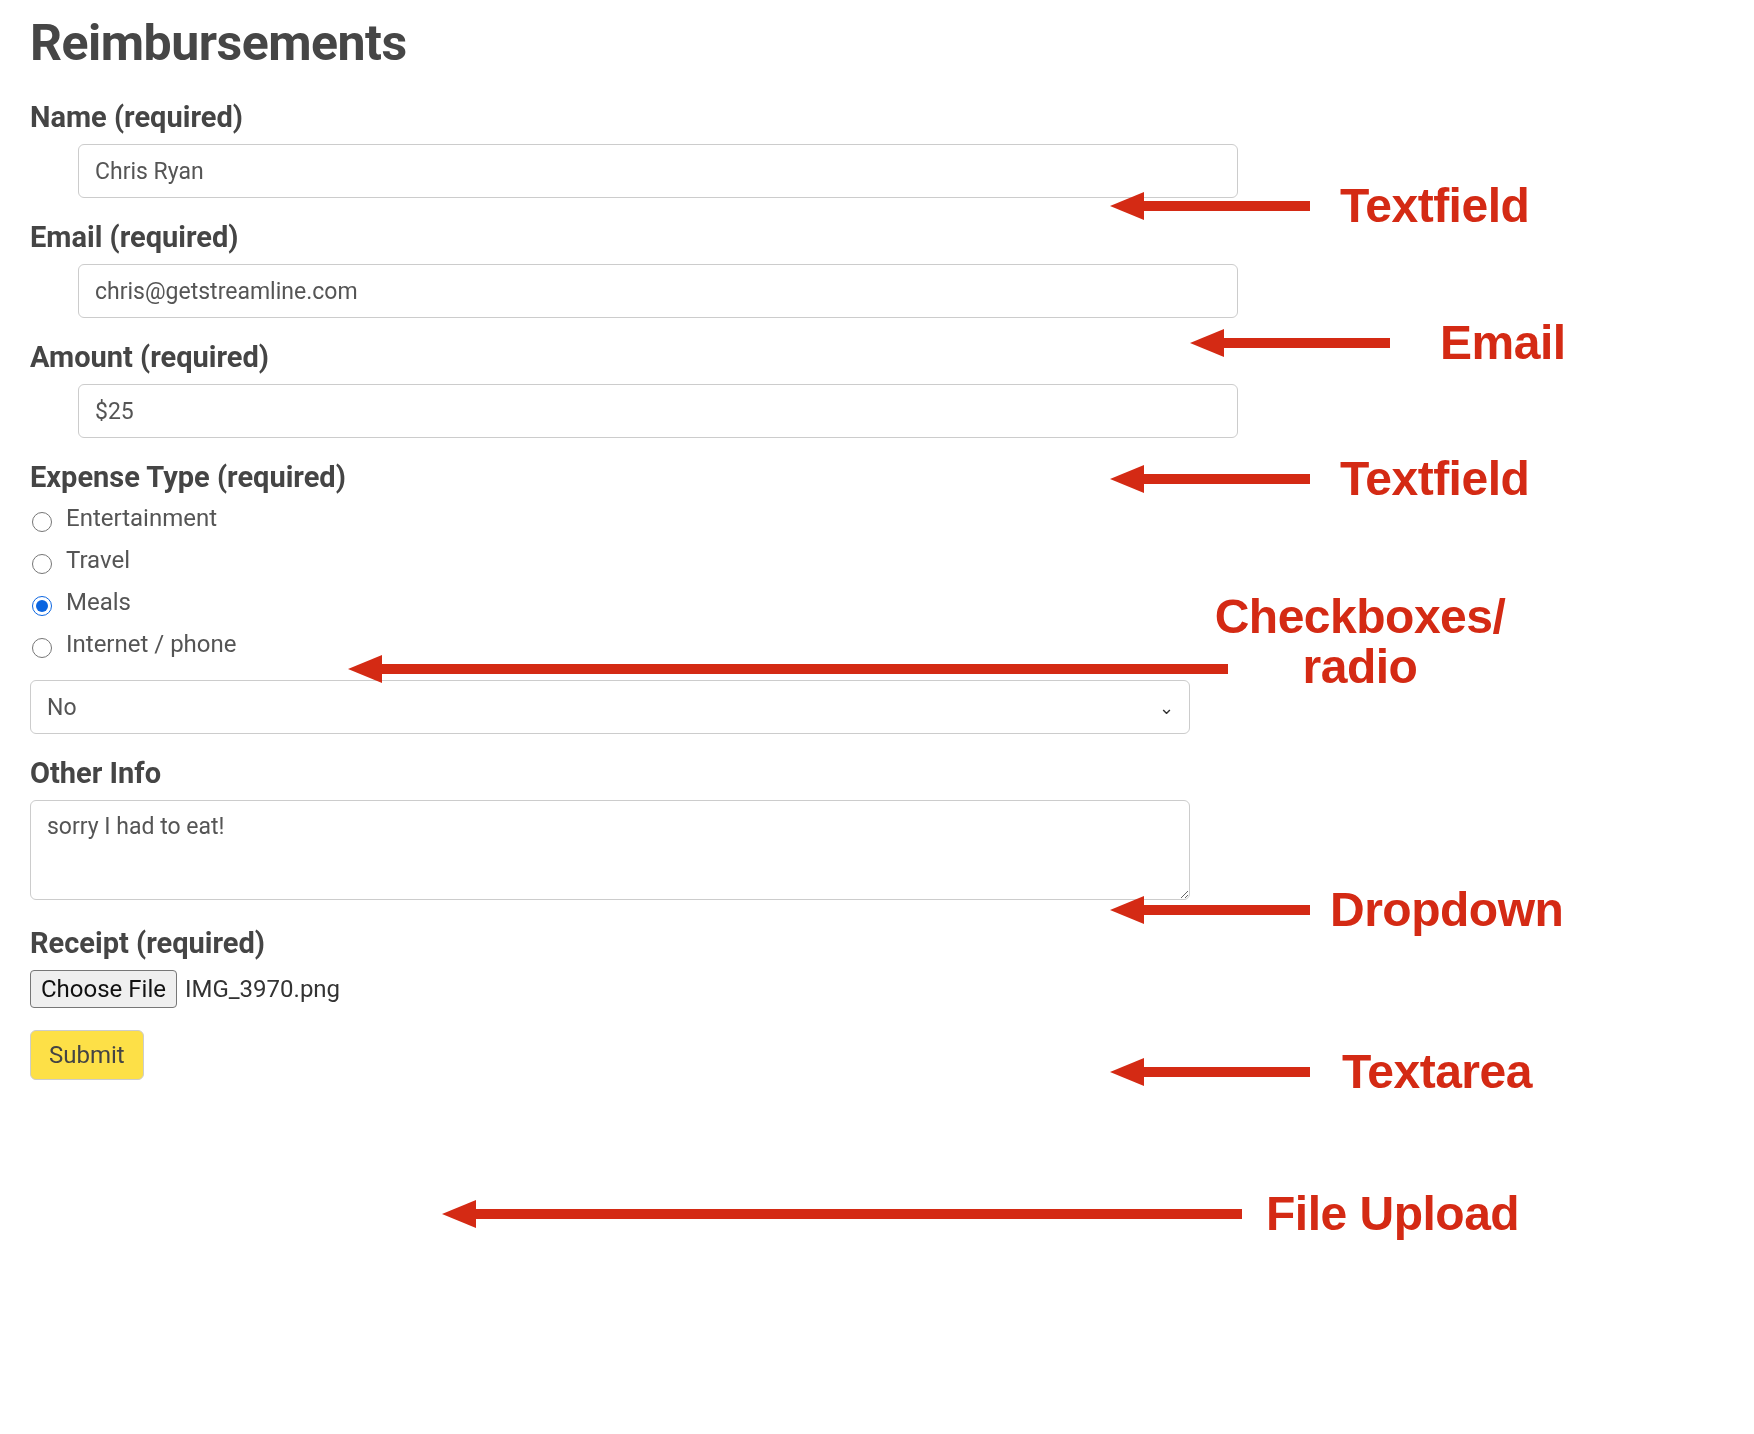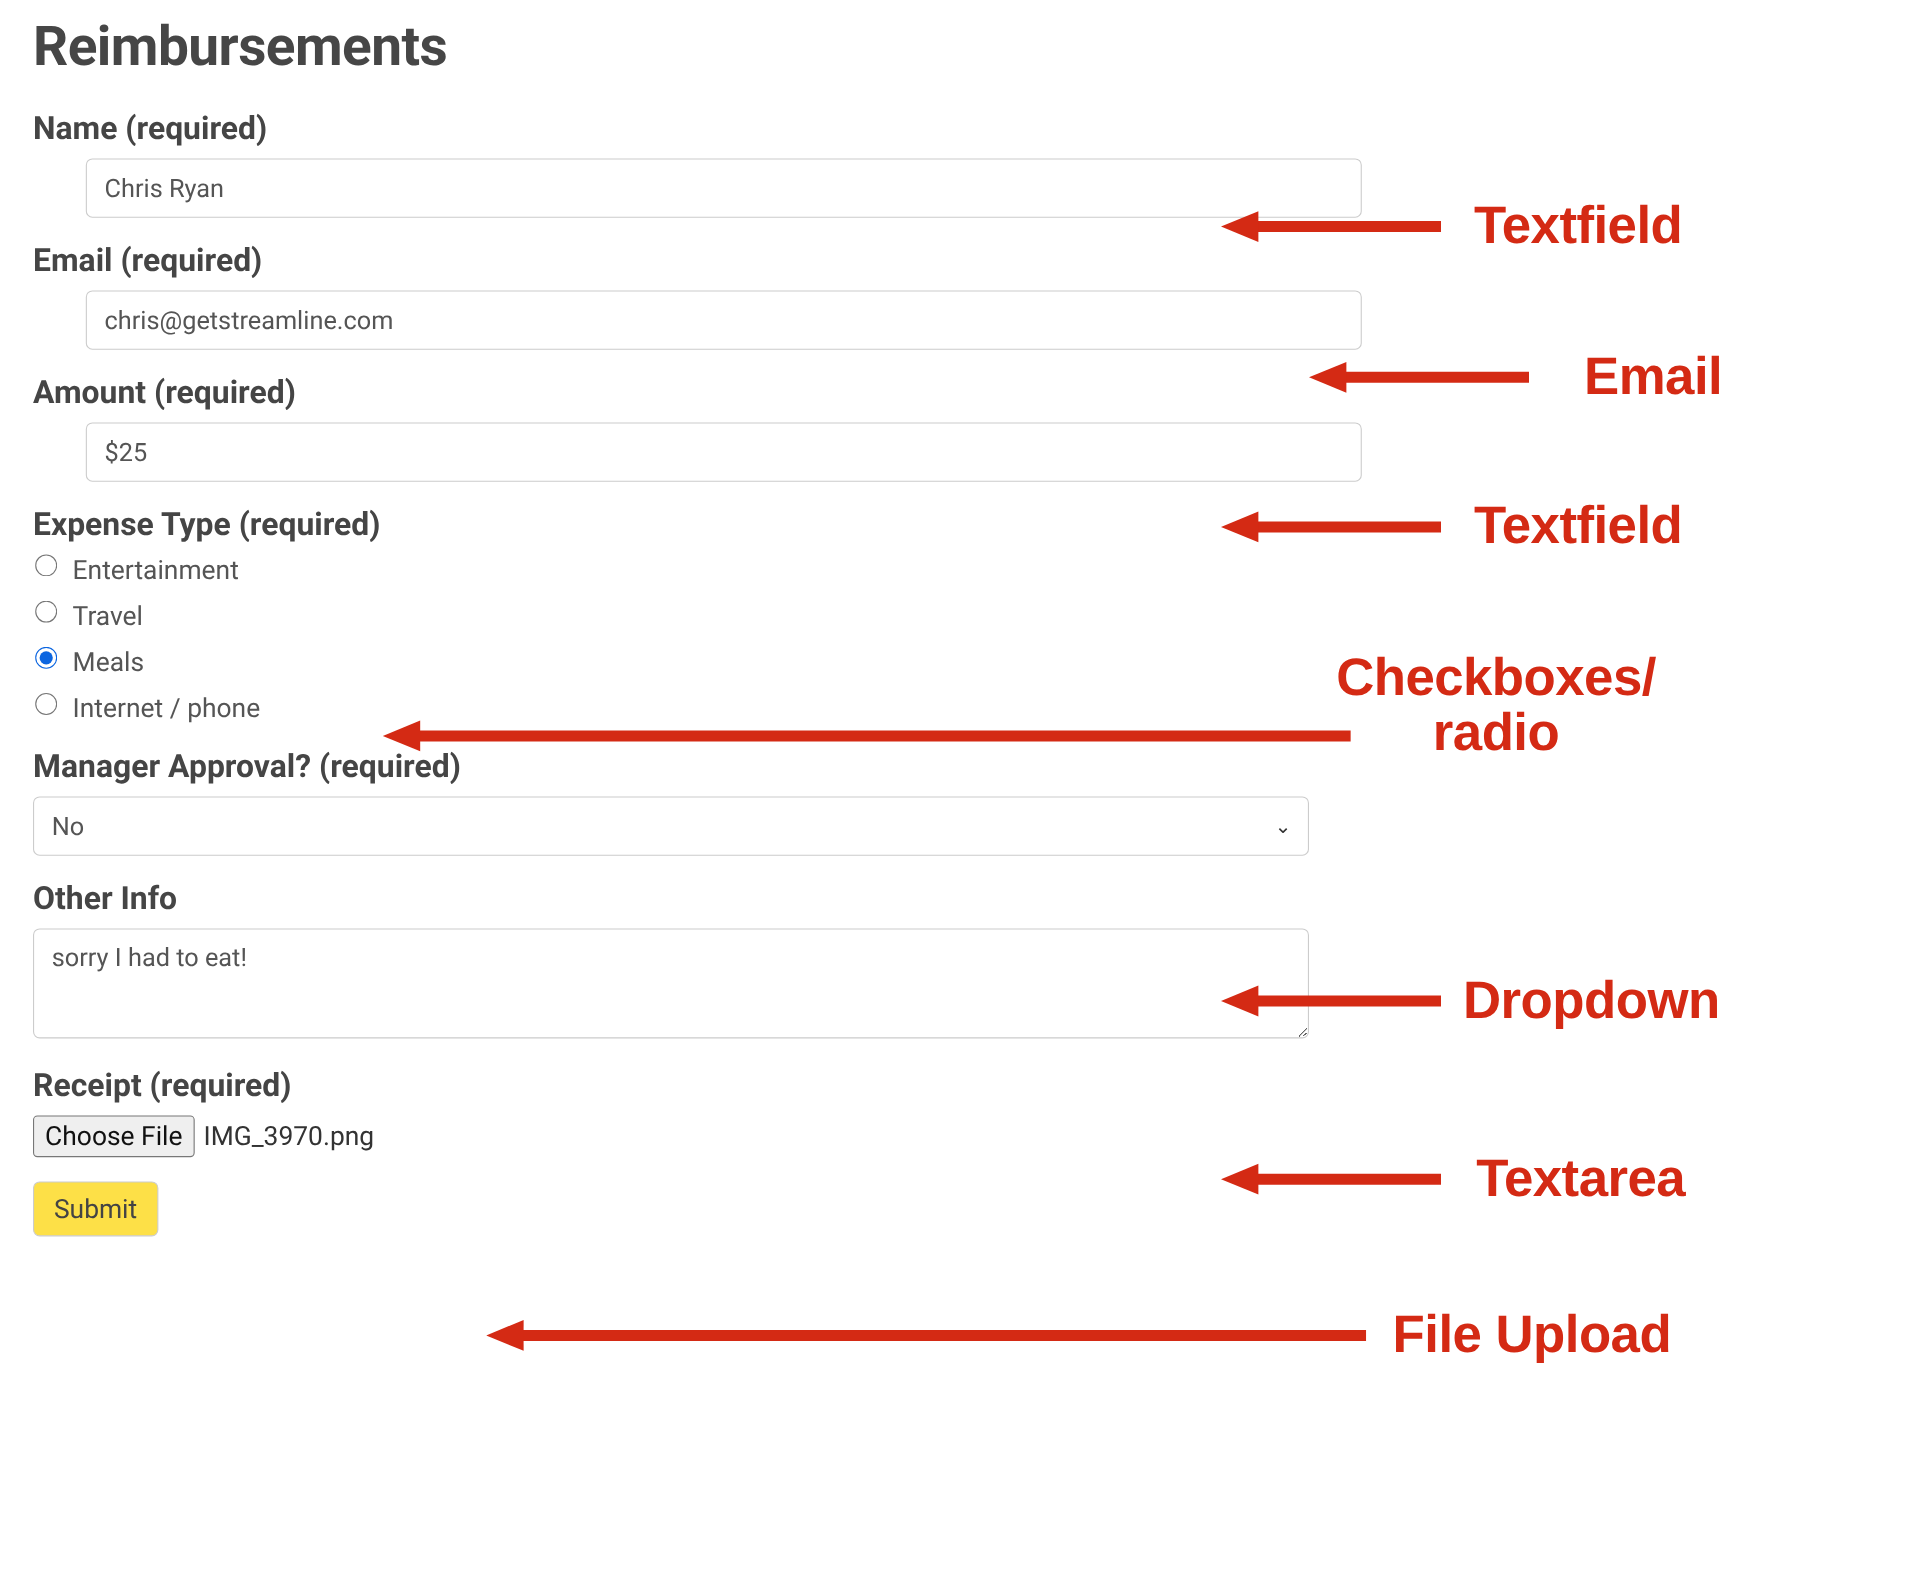--- a/index.html
+++ b/index.html
@@ -82,21 +82,21 @@
     resize: both;
   }
   .radio-list {
     display: flex;
     flex-direction: column;
     gap: 14px;
     padding-left: 2px;
   }
   .radio-item {
     display: flex;
-    align-items: flex-start;
+    align-items: flex-end;
     gap: 14px;
     font-size: 24px;
     color: #555;
   }
   .radio-item input[type=radio] {
     width: 20px;
     height: 20px;
     margin: 0;
     accent-color: #0b65e0;
   }
@@ -179,21 +179,20 @@
         <span>Meals</span>
       </label>
       <label class="radio-item">
         <input type="radio" name="exptype" style="">
         <span>Internet / phone</span>
       </label>
     </div>
   </div>
 
   <div class="field-block">
-    <label class="field-label">Manager Approval? (required)</label>
     <div class="select-wrap">
       <select class="select-input">
         <option selected="">No</option>
       </select>
       <span class="select-caret">⌄</span>
     </div>
   </div>
 
   <div class="field-block">
     <label class="field-label">Other Info</label>

